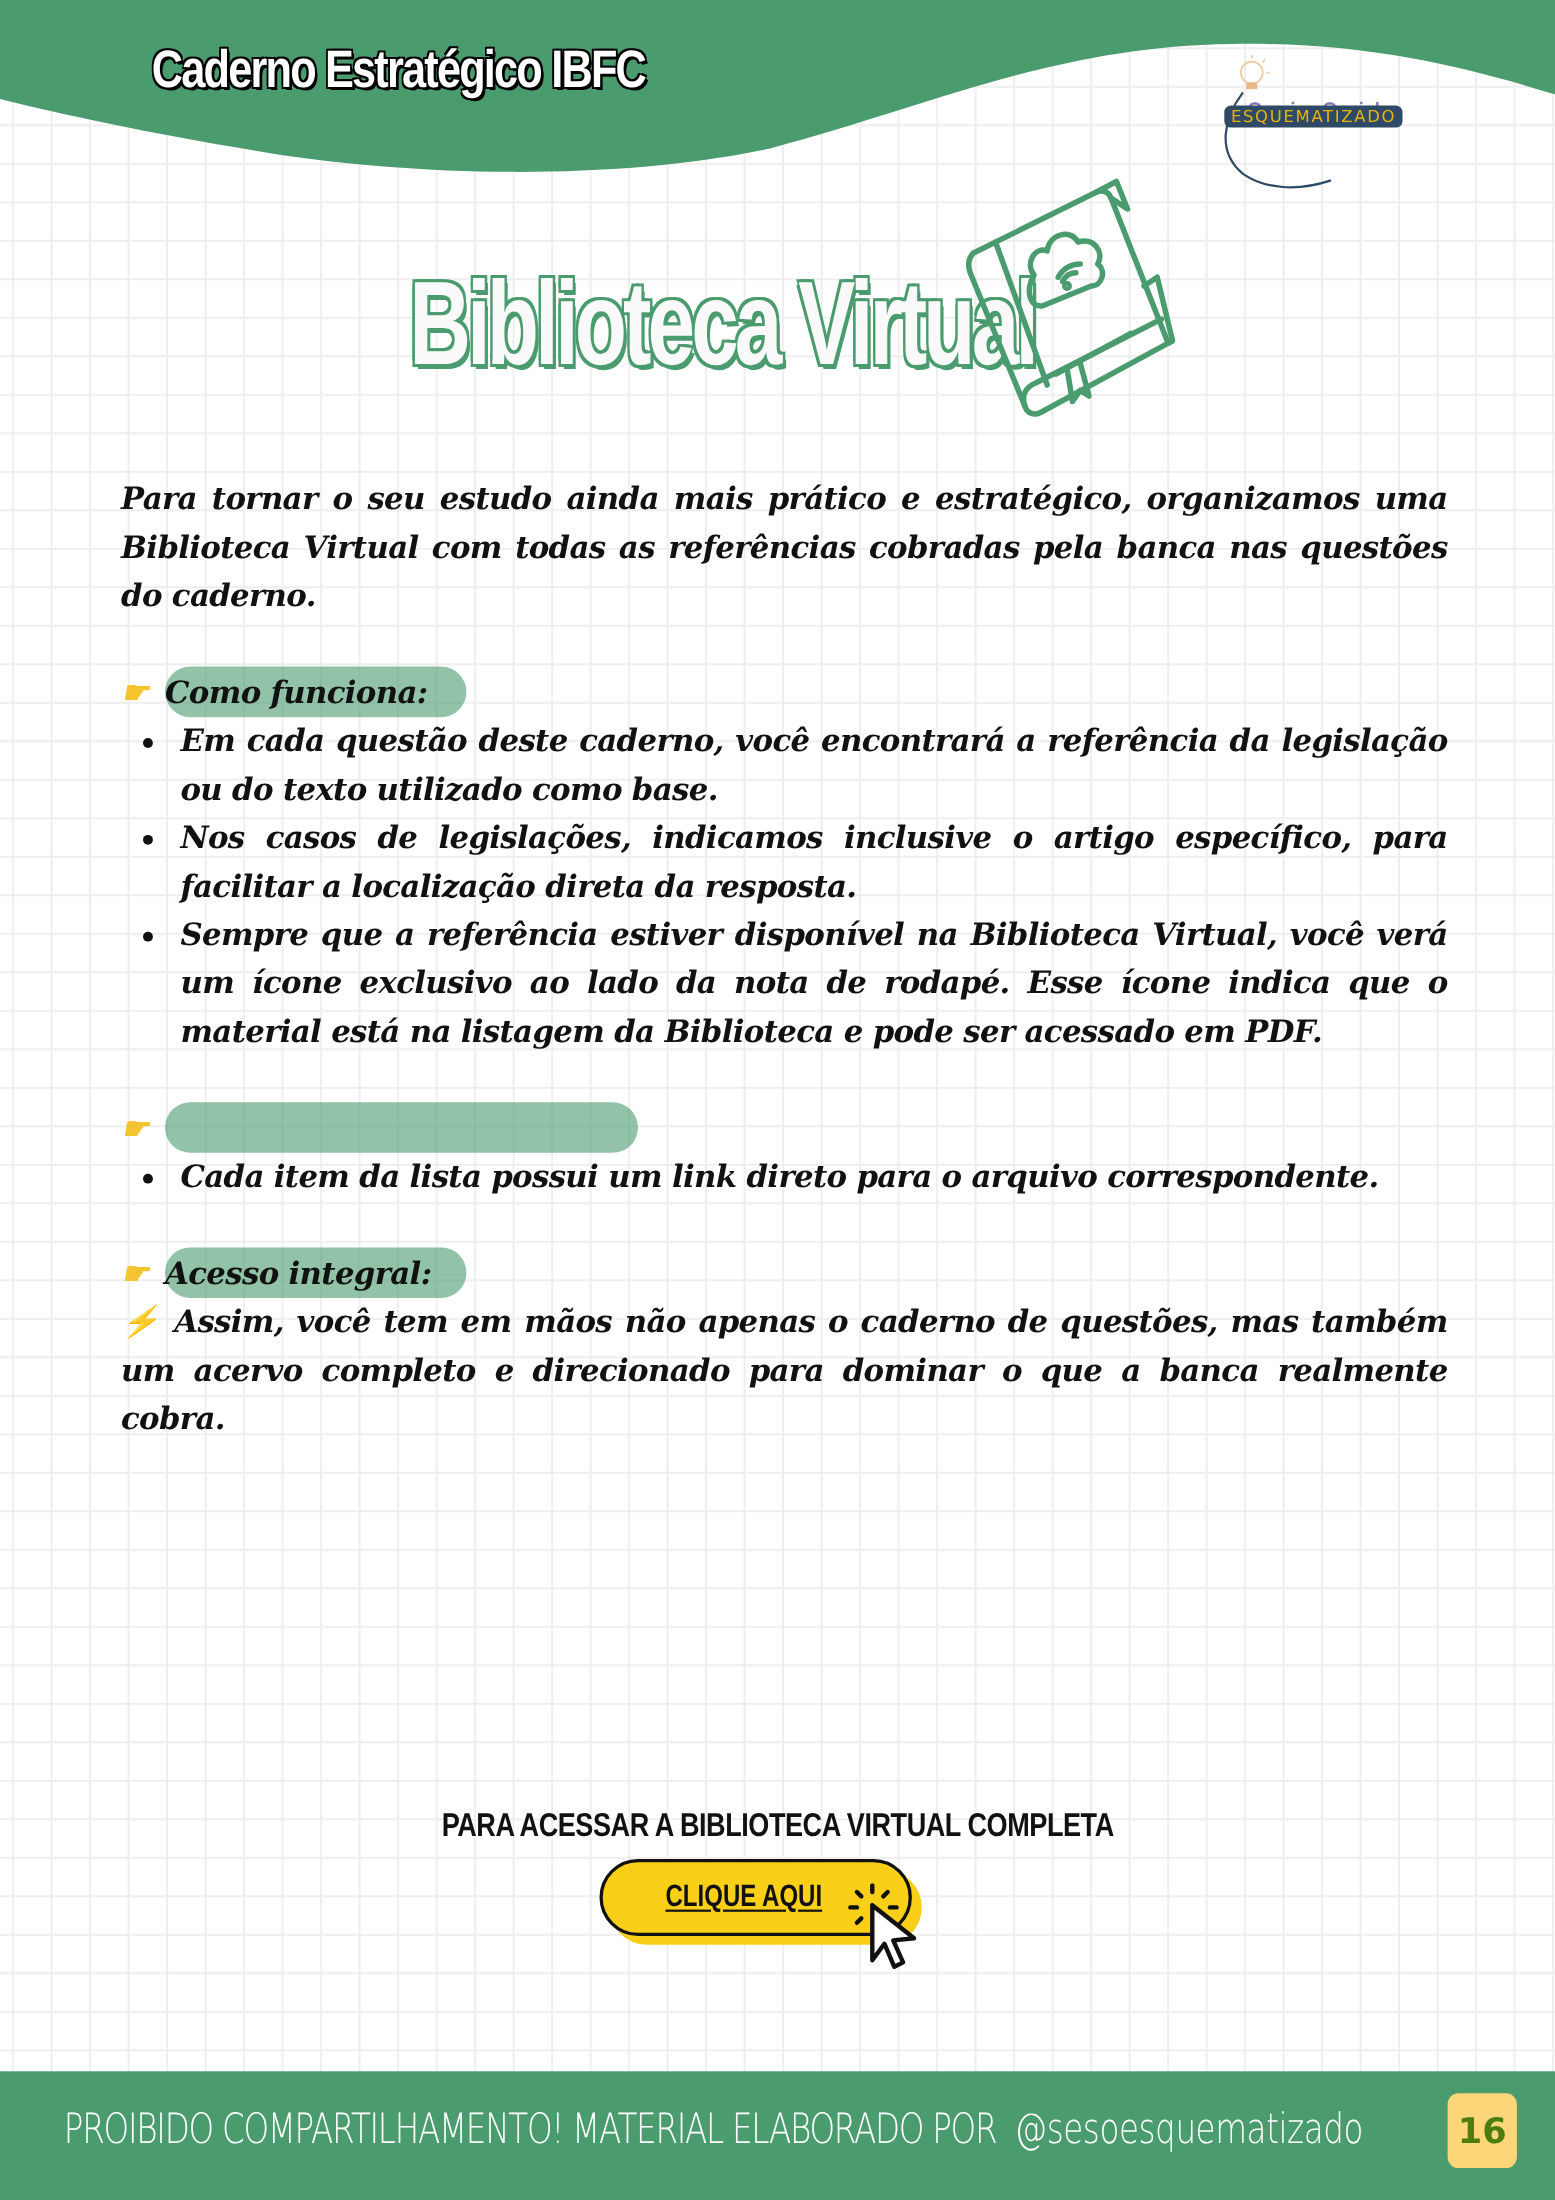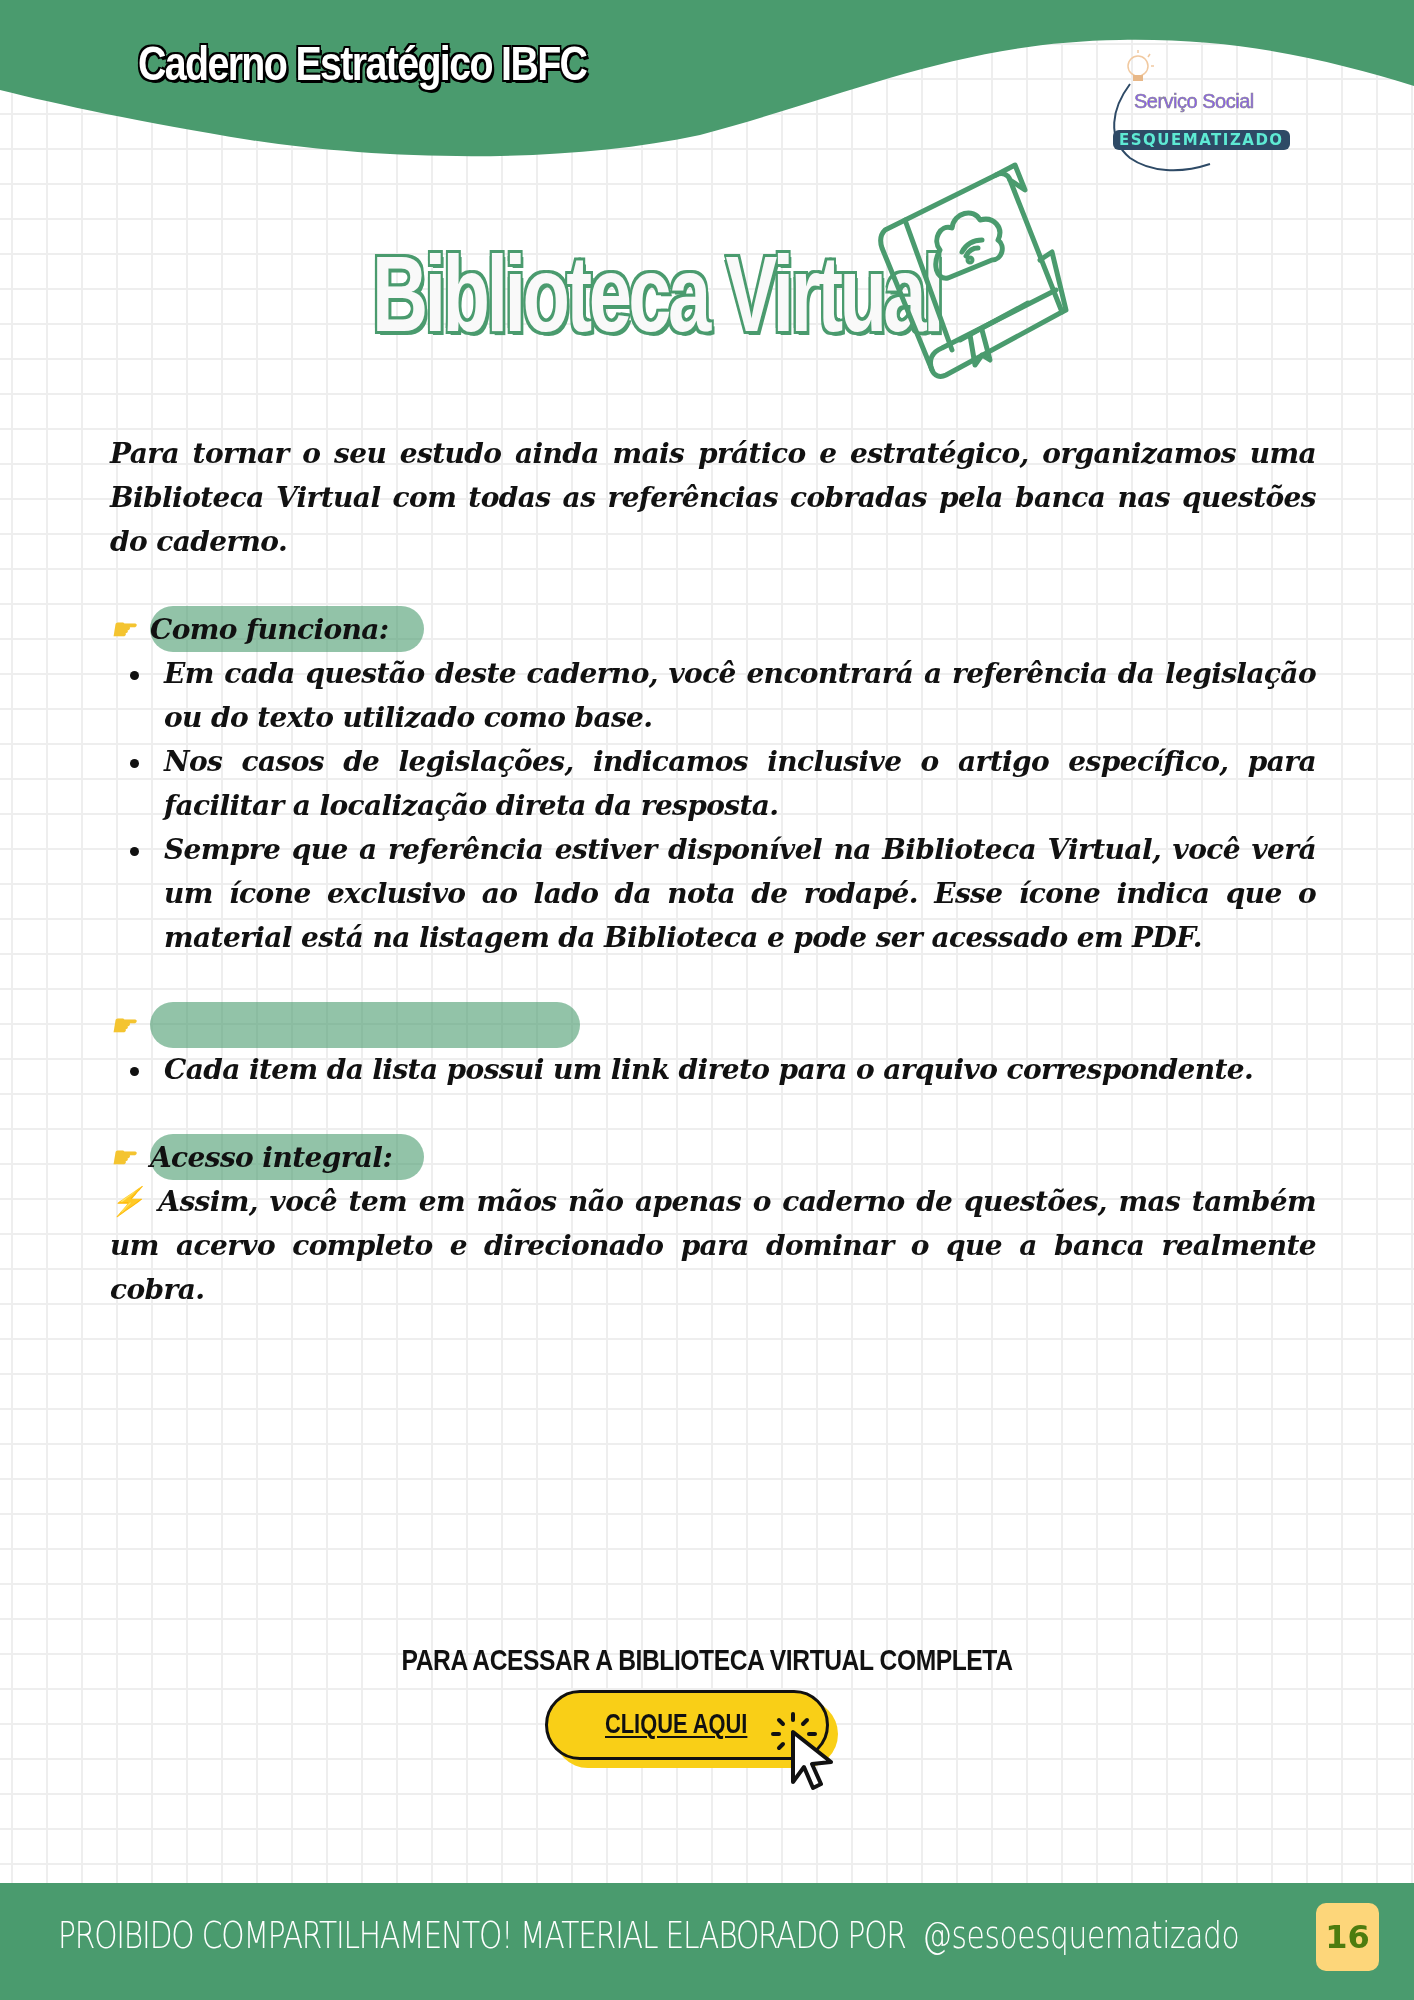--- a/index.html
+++ b/index.html
@@ -28,23 +28,23 @@
       white-space: nowrap;
     }
     .logo { position: absolute; left: 1100px; top: 48px; width: 200px; height: 130px; }
     .logo-line1 {
       position: absolute; left: 34px; top: 42px;
       font-family: "Liberation Sans", sans-serif; font-size: 20px;
       color: #8b5cf6; -webkit-text-stroke: 0.6px #8a8a8a; letter-spacing: -0.5px;
       white-space: nowrap;
     }
     .logo-line2 {
-      position: absolute; left: 13px; top: 82px;
+      position: absolute; left: 13px; top: 48px;
       background: #2e4a66; border-radius: 6px;
-      color: #5eead4; font-family: "DejaVu Sans", sans-serif; font-weight: 700;
+      color: #eab308; font-family: "DejaVu Sans", sans-serif; font-weight: 400;
       font-size: 15px; letter-spacing: 1.5px; padding: 1px 6px;
       white-space: nowrap;
     }
     .logo svg { position: absolute; left: 0; top: 0; }
 
     .hero { position: absolute; left: 348px; top: 240px; margin-left: 24px; }
     .hero-title {
       font-family: "Liberation Sans", sans-serif; font-weight: 700;
       font-size: 108px; letter-spacing: -5px; line-height: 1;
       color: #f9f9f9;

